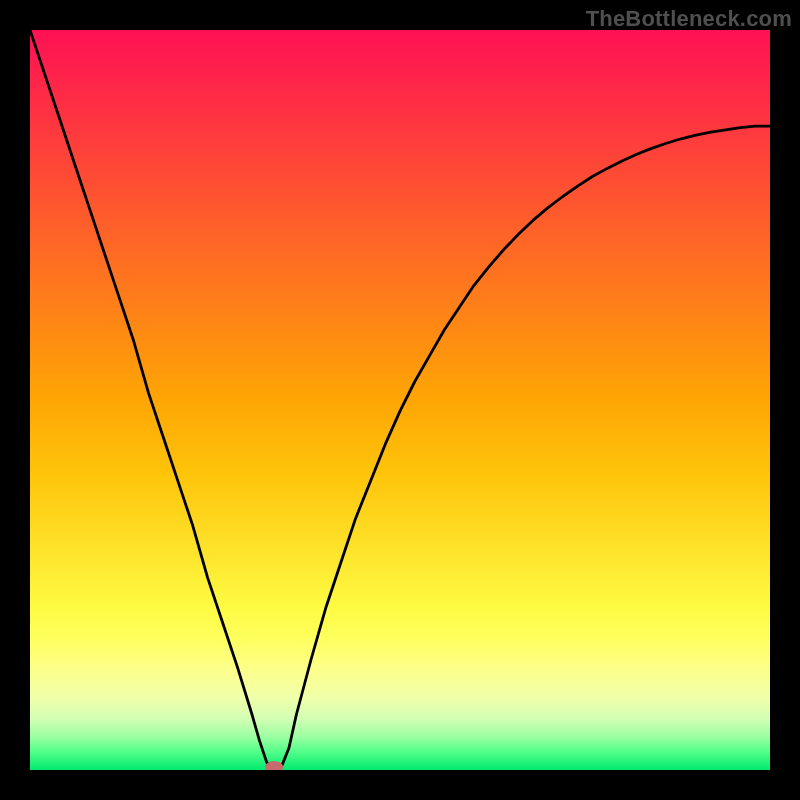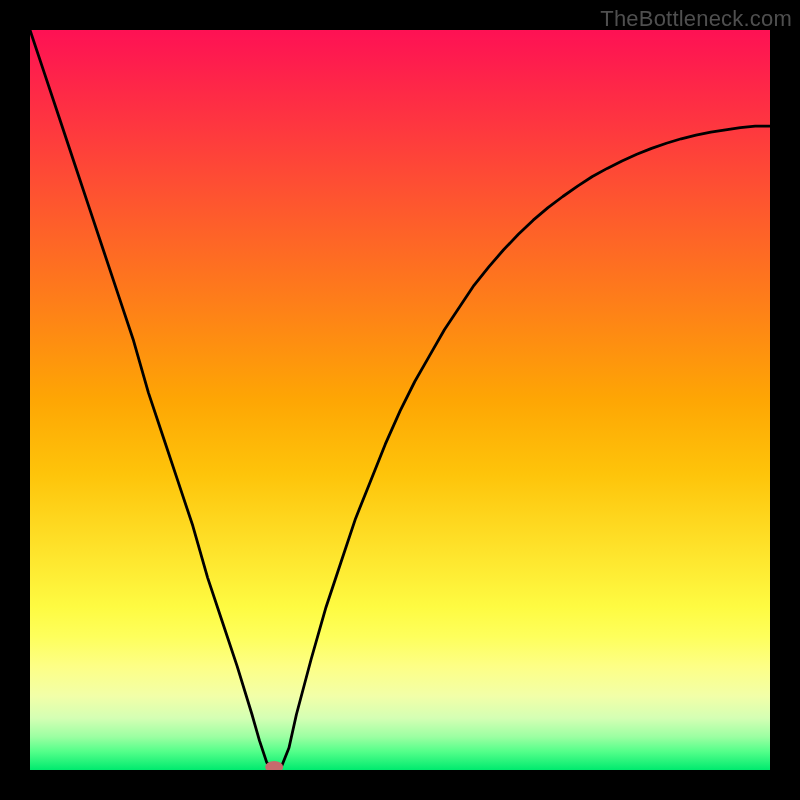--- a/index.html
+++ b/index.html
@@ -26,21 +26,21 @@
     height: 740px;
     background: #000;
   }
   .watermark {
     position: absolute;
     top: 6px;
     right: 8px;
     color: #4f4f4f;
     font-size: 22px;
     letter-spacing: 0.2px;
-    font-weight: 400;
+    font-weight: 700;
     z-index: 20;
     user-select: none;
   }
   svg {
     display: block;
   }
 </style>
 </head>
 <body>
 

